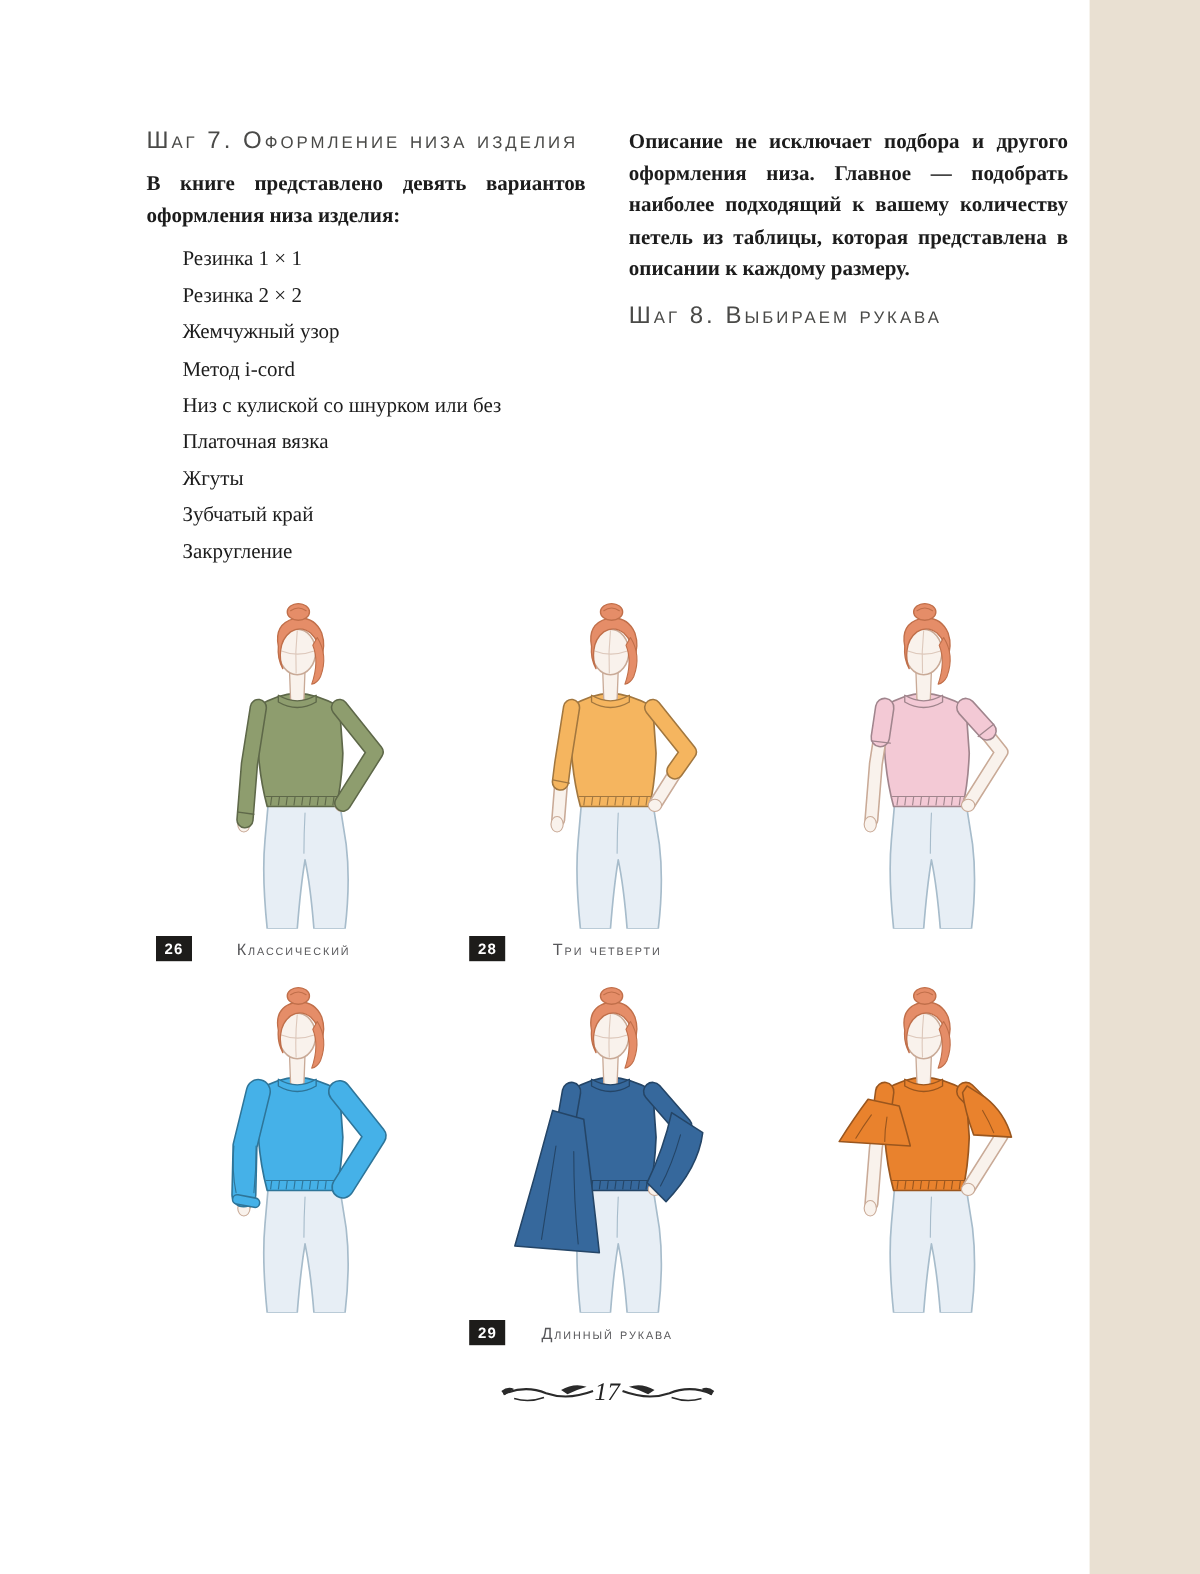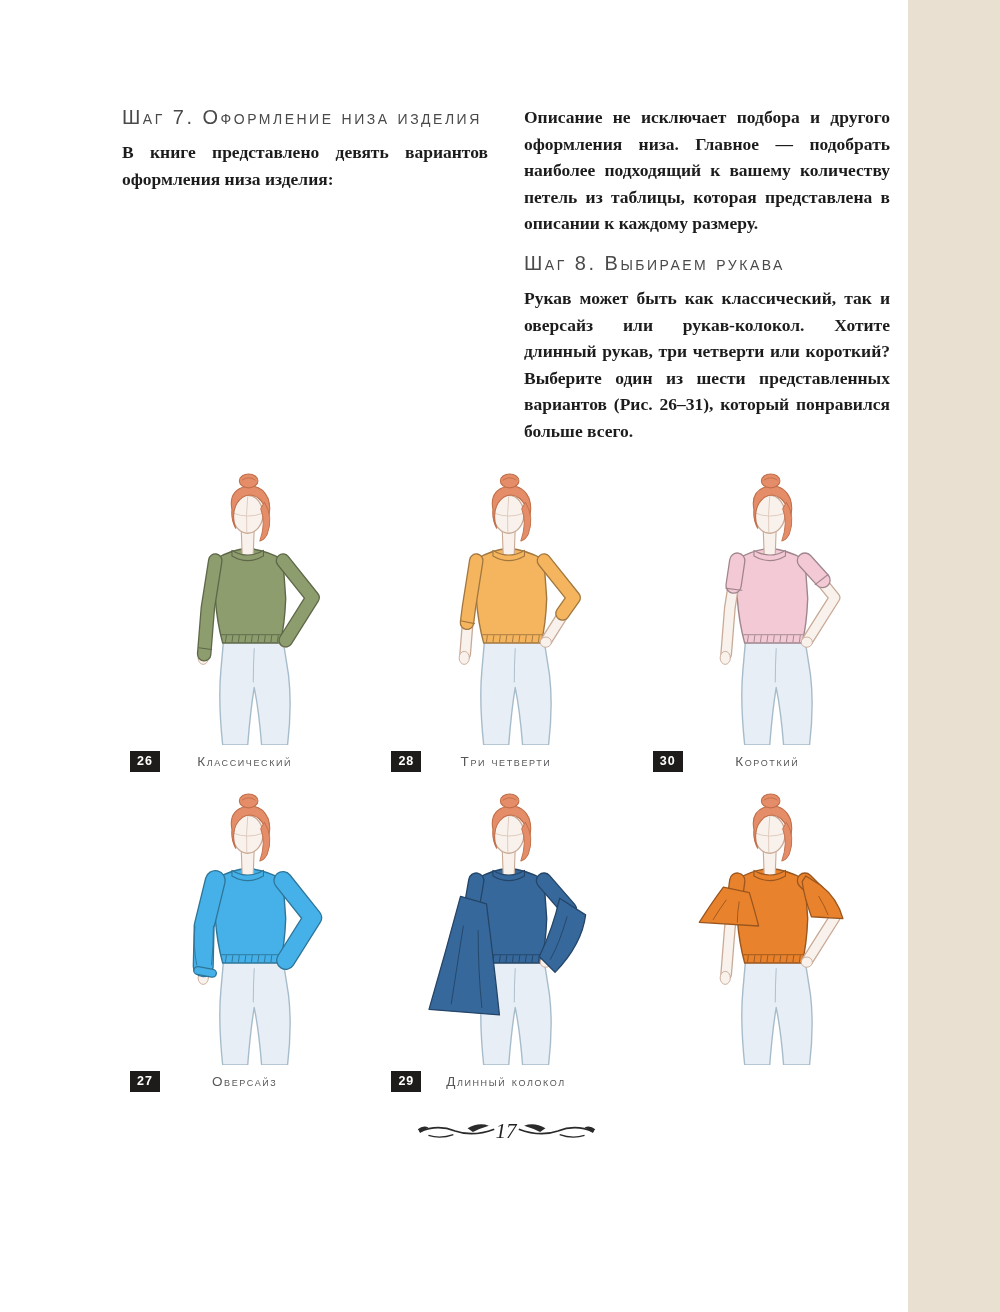--- a/index.html
+++ b/index.html
@@ -69,25 +69,35 @@
 <body>
 
 <div class="side-band"></div>
 
 <div class="content">
 
   <div class="columns">
     <div class="col col-left">
       <h2 class="step">Шаг 7. Оформление низа изделия</h2>
       <p class="body">В книге представлено девять вариантов оформления низа изделия:</p>
+      <ul class="opts">
+        <li>Резинка 1 × 1</li>
+        <li>Резинка 2 × 2</li>
+        <li>Жемчужный узор</li>
+        <li>Метод i-cord</li>
+        <li>Низ с кулиской со шнурком или без</li>
+        <li>Платочная вязка</li>
+        <li>Жгуты</li>
+        <li>Зубчатый край</li>
+        <li>Закругление</li>
+      </ul>
     </div>
     <div class="col col-right">
       <p class="body">Описание не исключает подбора и другого оформления низа. Главное — подобрать наиболее подходящий к вашему количеству петель из таблицы, которая представлена в описании к каждому размеру.</p>
       <h2 class="step">Шаг 8. Выбираем рукава</h2>
-      <p class="body">Рукав может быть как классический, так и оверсайз или рукав-колокол. Хотите длинный рукав, три четверти или короткий? Выберите один из шести представленных вариантов (Рис. 26–31), который понравился больше всего.</p>
     </div>
   </div>
 
   <div class="figures">
 
     <figure>
       <div class="fig-art">
           <svg viewBox="0 0 220 300">
     <path d="M87,186 L151,186 L157,224 Q161,258 156,300 L128,300 Q125,262 120,238 Q116,262 113,300 L86,300 Q81,252 84,220 Z" fill="#e7eef5" stroke="#a7bccb" stroke-width="1.5" stroke-linejoin="round"></path>
     <path d="M120,196 Q119,214 119,232" fill="none" stroke="#a7bccb" stroke-width="1" stroke-linecap="round"></path>
@@ -206,24 +216,20 @@
     <path d="M96,90 Q113,100 130,90 L130,96 Q113,106 96,96 Z" fill="#f3c9d5" stroke="rgb(160,133,141)" stroke-width="1.2" stroke-linejoin="round"></path>
     <ellipse cx="113" cy="51" rx="16.5" ry="20.5" fill="#f9f2ec" stroke="#c9aa97" stroke-width="1.4"></ellipse>
     <path d="M113,32 Q111,51 112,70" fill="none" stroke="#ddc8bb" stroke-width="1" stroke-linecap="round"></path>
             <path d="M98,50 Q113,56 129,50" fill="none" stroke="#ddc8bb" stroke-width="1" stroke-linecap="round"></path>
     <path d="M96,46 Q92,26 110,21 Q128,18 135,34 Q139,46 134,58 Q134,42 125,34 Q116,27 107,33 Q99,39 98,50 Q97,58 100,66 Q95,57 96,46 Z" fill="#e58d68" stroke="#c06f4a" stroke-width="1.2" stroke-linejoin="round"></path>
     <path d="M131,38 Q141,54 134,73 Q131,79 126,80 Q133,60 127,45 Z" fill="#e58d68" stroke="#c06f4a" stroke-width="1" stroke-linejoin="round"></path>
     <ellipse cx="114" cy="15" rx="10" ry="7.5" fill="#e58d68" stroke="#c06f4a" stroke-width="1.2"></ellipse>
     <path d="M107,14 Q114,9 121,14" fill="none" stroke="#c06f4a" stroke-width="1" stroke-linecap="round"></path>
   </svg>
         </div>
-      <figcaption>
-        <span class="badge">30</span>
-        <span class="fig-label">Короткий</span>
-      </figcaption>
     </figure>
 
     <figure>
       <div class="fig-art">
           <svg viewBox="0 0 220 300">
     <path d="M87,186 L151,186 L157,224 Q161,258 156,300 L128,300 Q125,262 120,238 Q116,262 113,300 L86,300 Q81,252 84,220 Z" fill="#e7eef5" stroke="#a7bccb" stroke-width="1.5" stroke-linejoin="round"></path>
     <path d="M120,196 Q119,214 119,232" fill="none" stroke="#a7bccb" stroke-width="1" stroke-linecap="round"></path>
     <path d="M77,100 Q95,89 113,88 Q131,89 151,100 L154,142 Q153,170 148,190 L86,190 Q80,168 78,142 Z" fill="#45b1e8" stroke="rgb(46,117,153)" stroke-width="1.5" stroke-linejoin="round"></path>
     <path d="M85,181 L149,181" fill="none" stroke="rgb(46,117,153)" stroke-width="1" stroke-linecap="round"></path>
             <line x1="90" y1="181.5" x2="89" y2="189" stroke="rgb(46,117,153)" stroke-width="1"></line>
@@ -253,24 +259,20 @@
     <path d="M96,90 Q113,100 130,90 L130,96 Q113,106 96,96 Z" fill="#45b1e8" stroke="rgb(46,117,153)" stroke-width="1.2" stroke-linejoin="round"></path>
     <ellipse cx="113" cy="51" rx="16.5" ry="20.5" fill="#f9f2ec" stroke="#c9aa97" stroke-width="1.4"></ellipse>
     <path d="M113,32 Q111,51 112,70" fill="none" stroke="#ddc8bb" stroke-width="1" stroke-linecap="round"></path>
             <path d="M98,50 Q113,56 129,50" fill="none" stroke="#ddc8bb" stroke-width="1" stroke-linecap="round"></path>
     <path d="M96,46 Q92,26 110,21 Q128,18 135,34 Q139,46 134,58 Q134,42 125,34 Q116,27 107,33 Q99,39 98,50 Q97,58 100,66 Q95,57 96,46 Z" fill="#e58d68" stroke="#c06f4a" stroke-width="1.2" stroke-linejoin="round"></path>
     <path d="M131,38 Q141,54 134,73 Q131,79 126,80 Q133,60 127,45 Z" fill="#e58d68" stroke="#c06f4a" stroke-width="1" stroke-linejoin="round"></path>
     <ellipse cx="114" cy="15" rx="10" ry="7.5" fill="#e58d68" stroke="#c06f4a" stroke-width="1.2"></ellipse>
     <path d="M107,14 Q114,9 121,14" fill="none" stroke="#c06f4a" stroke-width="1" stroke-linecap="round"></path>
   </svg>
         </div>
-      <figcaption>
-        <span class="badge">27</span>
-        <span class="fig-label">Оверсайз</span>
-      </figcaption>
     </figure>
 
     <figure>
       <div class="fig-art">
           <svg viewBox="0 0 220 300">
     <path d="M87,186 L151,186 L157,224 Q161,258 156,300 L128,300 Q125,262 120,238 Q116,262 113,300 L86,300 Q81,252 84,220 Z" fill="#e7eef5" stroke="#a7bccb" stroke-width="1.5" stroke-linejoin="round"></path>
     <path d="M120,196 Q119,214 119,232" fill="none" stroke="#a7bccb" stroke-width="1" stroke-linecap="round"></path>
     <path d="M77,100 Q95,89 113,88 Q131,89 151,100 L154,142 Q153,170 148,190 L86,190 Q80,168 78,142 Z" fill="#36689c" stroke="rgb(36,69,103)" stroke-width="1.5" stroke-linejoin="round"></path>
     <path d="M85,181 L149,181" fill="none" stroke="rgb(36,69,103)" stroke-width="1" stroke-linecap="round"></path>
             <line x1="90" y1="181.5" x2="89" y2="189" stroke="rgb(36,69,103)" stroke-width="1"></line>
@@ -303,21 +305,21 @@
     <path d="M113,32 Q111,51 112,70" fill="none" stroke="#ddc8bb" stroke-width="1" stroke-linecap="round"></path>
             <path d="M98,50 Q113,56 129,50" fill="none" stroke="#ddc8bb" stroke-width="1" stroke-linecap="round"></path>
     <path d="M96,46 Q92,26 110,21 Q128,18 135,34 Q139,46 134,58 Q134,42 125,34 Q116,27 107,33 Q99,39 98,50 Q97,58 100,66 Q95,57 96,46 Z" fill="#e58d68" stroke="#c06f4a" stroke-width="1.2" stroke-linejoin="round"></path>
     <path d="M131,38 Q141,54 134,73 Q131,79 126,80 Q133,60 127,45 Z" fill="#e58d68" stroke="#c06f4a" stroke-width="1" stroke-linejoin="round"></path>
     <ellipse cx="114" cy="15" rx="10" ry="7.5" fill="#e58d68" stroke="#c06f4a" stroke-width="1.2"></ellipse>
     <path d="M107,14 Q114,9 121,14" fill="none" stroke="#c06f4a" stroke-width="1" stroke-linecap="round"></path>
   </svg>
         </div>
       <figcaption>
         <span class="badge">29</span>
-        <span class="fig-label">Длинный колокол</span>
+        <span class="fig-label">Длинный рукава</span>
       </figcaption>
     </figure>
 
     <figure>
       <div class="fig-art">
           <svg viewBox="0 0 220 300">
     <path d="M87,186 L151,186 L157,224 Q161,258 156,300 L128,300 Q125,262 120,238 Q116,262 113,300 L86,300 Q81,252 84,220 Z" fill="#e7eef5" stroke="#a7bccb" stroke-width="1.5" stroke-linejoin="round"></path>
     <path d="M120,196 Q119,214 119,232" fill="none" stroke="#a7bccb" stroke-width="1" stroke-linecap="round"></path>
     <path d="M77,100 Q95,89 113,88 Q131,89 151,100 L154,142 Q153,170 148,190 L86,190 Q80,168 78,142 Z" fill="#e9822d" stroke="rgb(154,86,30)" stroke-width="1.5" stroke-linejoin="round"></path>
     <path d="M85,181 L149,181" fill="none" stroke="rgb(154,86,30)" stroke-width="1" stroke-linecap="round"></path>

